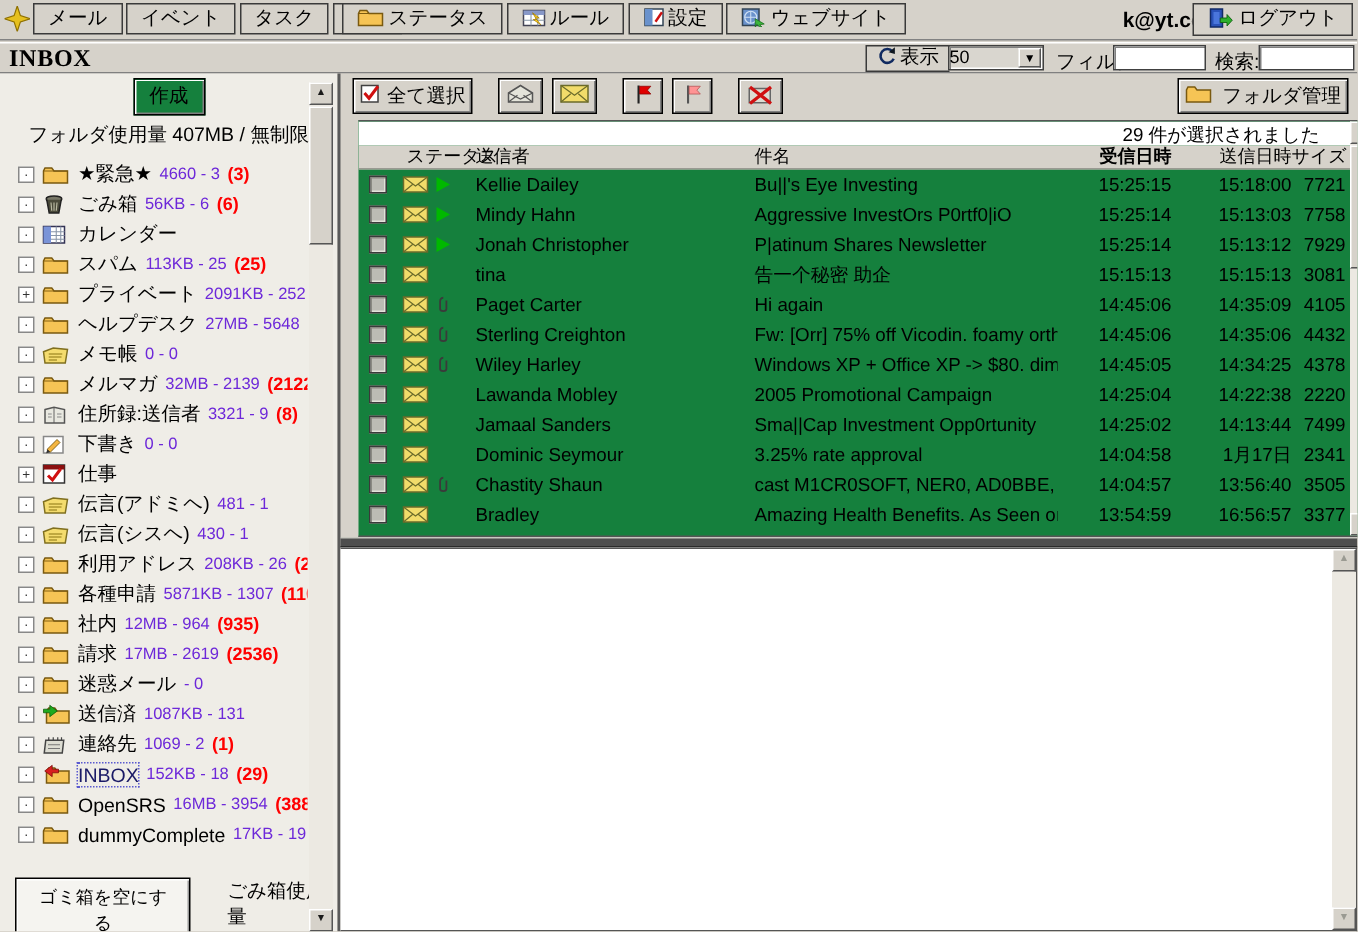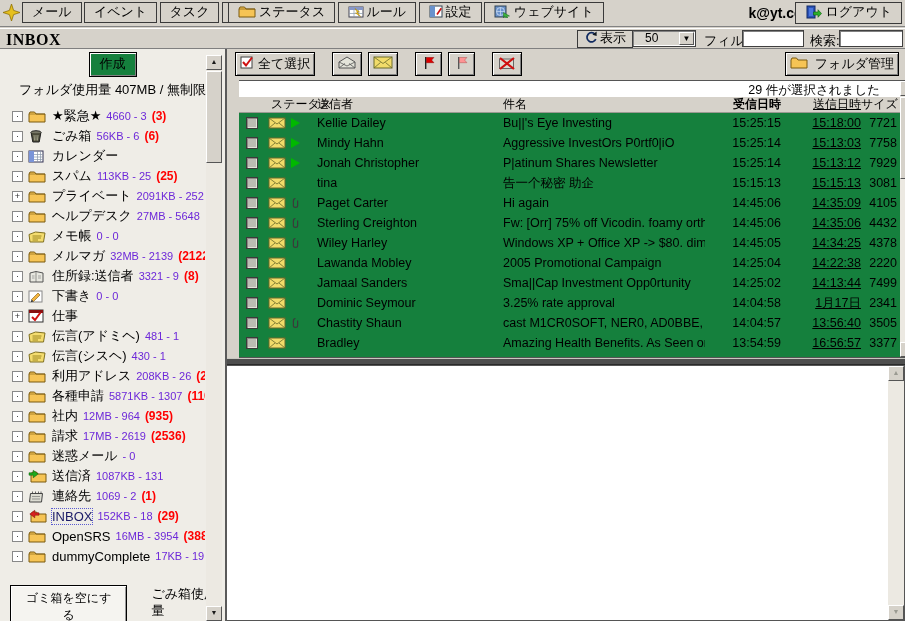--- a/index.html
+++ b/index.html
@@ -24,21 +24,21 @@
 
   
   #titlebar { position:absolute; left:0; top:28px; width:905px; height:21px;
               background:#d6d2ca; border-top:1px solid #fff; border-bottom:1px solid #808080; }
   #page-title { position:absolute; left:6px; top:2px; font-family:"Liberation Serif","DejaVu Serif",serif;
                 font-size:16px; font-weight:bold; letter-spacing:.5px; }
   #display-btn { position:absolute; left:578px; top:1px; height:18px; padding:0 6px 1px; }
   #display-btn svg { vertical-align:-2px; margin-right:3px; }
   #pagesize { position:absolute; left:632px; top:1px; width:64px; height:17px;
               background:#d9d6cf; box-shadow:inset 1px 1px 0 #808080, inset -1px -1px 0 #fff;
-              border:1px solid #404040; font-size:12px; line-height:15px; padding-left:12px; cursor:pointer; }
+              border:1px solid #404040; font-size:12px; line-height:15px; padding-left:0; cursor:pointer; }
   #pagesize .ddbtn { position:absolute; right:1px; top:1px; width:15px; height:13px; background:#d6d2ca;
               border:1px solid; border-color:#fff #555 #555 #fff; font-size:8px; line-height:12px; text-align:center; }
   .fieldlbl { position:absolute; top:3px; font-size:13px; }
   .textbox { position:absolute; top:1px; height:17px; background:#fff; border:1px solid #404040;
              box-shadow:inset 1px 1px 0 #808080; font-size:12px; padding:0 3px; }
 
   
   #sidebar { position:absolute; left:0; top:49px; width:225px; height:572px; background:#efede7; }
   #compose-row { height:28px; text-align:center; padding-top:3px; }
   .btn97 { background:#15803d; border:1px solid #000; box-shadow:inset 1px 1px 0 #fff, inset -1px -1px 0 #808080;
@@ -83,21 +83,21 @@
   
   #list-panel { position:absolute; left:12px; top:31px; width:678px; height:278px;
                 background:#15803d; border:1px solid #555; border-left:none; overflow:hidden; }
   #sel-info { height:16px; text-align:right; padding:1px 36px 0 0; font-size:12.5px; background:#fff; }
   .cols { display:flex; align-items:center; white-space:nowrap; }
   .c-cb { width:26px; flex:none; }
   .c-status { width:48px; flex:none; display:flex; align-items:center; gap:5px; padding-left:3px; }
   .c-sender { width:186px; flex:none; overflow:hidden; padding-left:4px; }
   .c-subject { flex:1; overflow:hidden; padding-left:4px; }
   .c-received { width:76px; flex:none; text-align:right; }
-  .c-sent { width:80px; flex:none; text-align:right;text-decoration:underline; }
+  .c-sent { width:80px; flex:none; text-align:right; }
   .c-size { width:40px; flex:none; text-align:right; padding-right:4px; }
   #list-header { height:16px; background:#d6d2ca; border-bottom:1px solid #9a9a92; font-size:12px;
                  width:662px; }
   #list-header .c-received { font-weight:bold; }
   #message-rows { width:662px; overflow:hidden; height:242px; }
   .msg-row { height:20px; font-size:12.5px; cursor:pointer; }
   .rowcb { display:inline-block; width:12px; height:12px; margin:2px 0 0 7px; background:#bcbcb4;
            border:1px solid #3a3a3a; box-shadow:inset 1px 1px 0 #8a8a82, inset -1px -1px 0 #e2e2da; }
   .newarr { display:inline-block; width:0; height:0; border-left:9px solid #00b800;
             border-top:5px solid transparent; border-bottom:5px solid transparent; }

